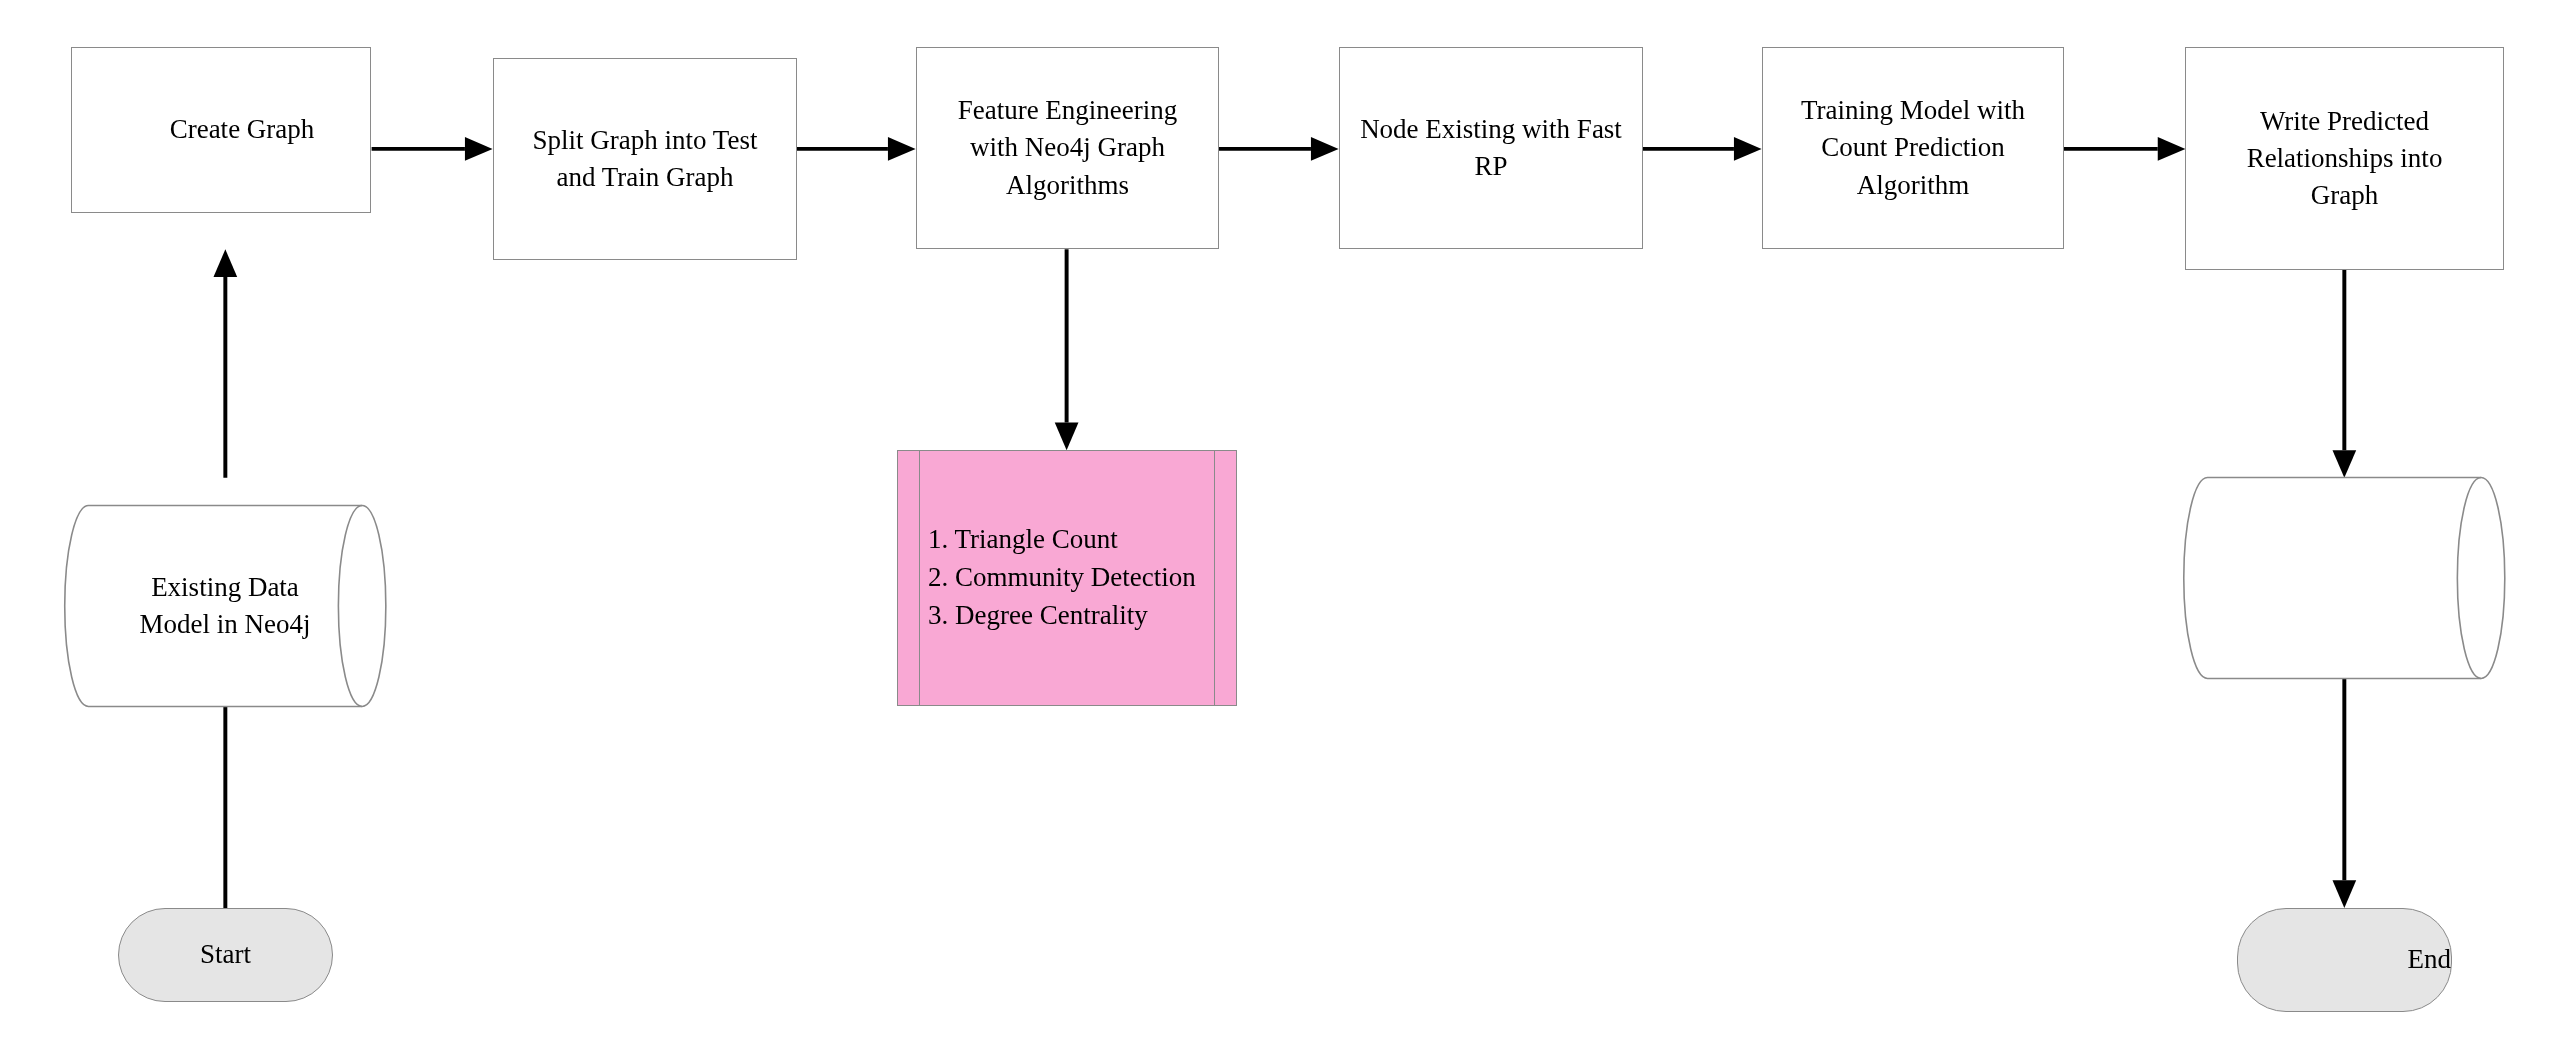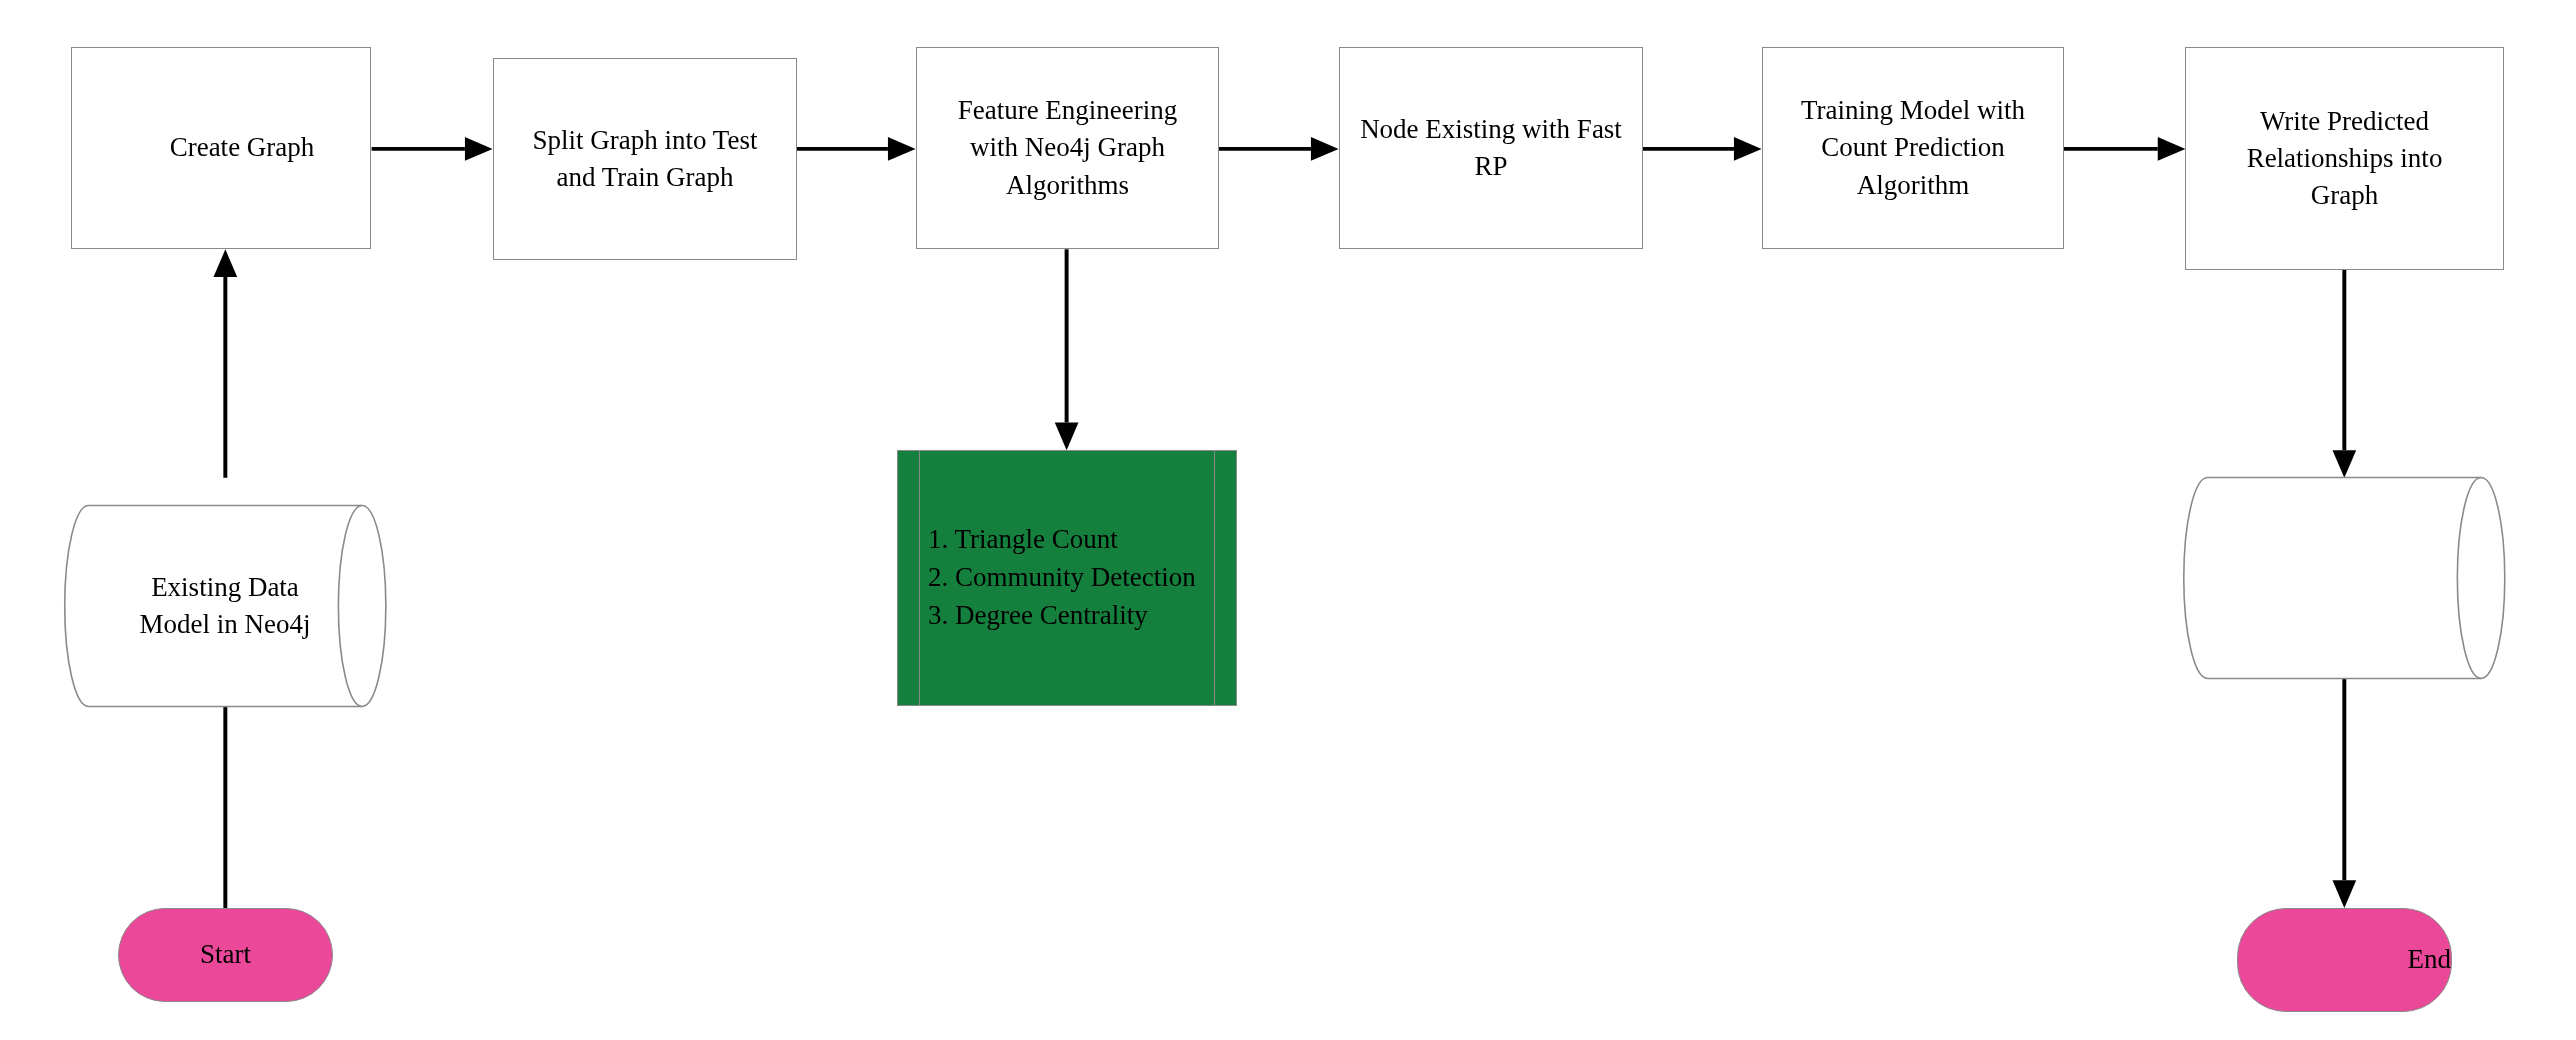--- a/index.html
+++ b/index.html
@@ -37,25 +37,25 @@
     line-height: 1.38;
     text-align: center;
   }
   .process {
     border: 1.6px solid #8a8a8a;
     background: #ffffff;
   }
   .terminator {
     border: 1.6px solid #8a8a8a;
     border-radius: 49px;
-    background: #ec4899;
+    background: #e5e5e5;
   }
   .predefined {
     border: 1.6px solid #8a8a8a;
-    background: #15803d;
+    background: #f9a8d4;
   }
   .predefined .side-bar {
     position: absolute;
     top: 0; bottom: 0;
     width: 1.6px;
     background: #8a8a8a;
   }
   .predefined .side-bar.left  { left: 20.6px; }
   .predefined .side-bar.right { right: 20.6px; }
   .predefined .list {
@@ -124,21 +124,21 @@
     <path d="M1349,315 V534"></path>
     <polygon points="1349,569 1334,534 1364,534"></polygon>
 
     <path d="M2965,315 V569"></path>
     <polygon points="2965,604 2950,569 2980,569"></polygon>
 
     <path d="M2965,858 V1113"></path>
     <polygon points="2965,1148 2950,1113 2980,1113"></polygon>
   </svg>
 
-  <div class="node process" style="left:71px; top:47px; width:300px; height:202px;padding-left:42px;">
+  <div class="node process" style="left:71px; top:47px; width:300px; height:166px;padding-left:42px;">
     <span class="wrap">Create Graph</span>
   </div>
 
   <div class="node process" style="left:493px; top:58px; width:304px; height:202px;">
     <span class="wrap w340">Split Graph into Test and Train Graph</span>
   </div>
 
   <div class="node process" style="left:916px; top:47px; width:303px; height:202px;justify-content:center;">
     <span class="wrap w340">Feature Engineering with Neo4j Graph Algorithms</span>
   </div>

